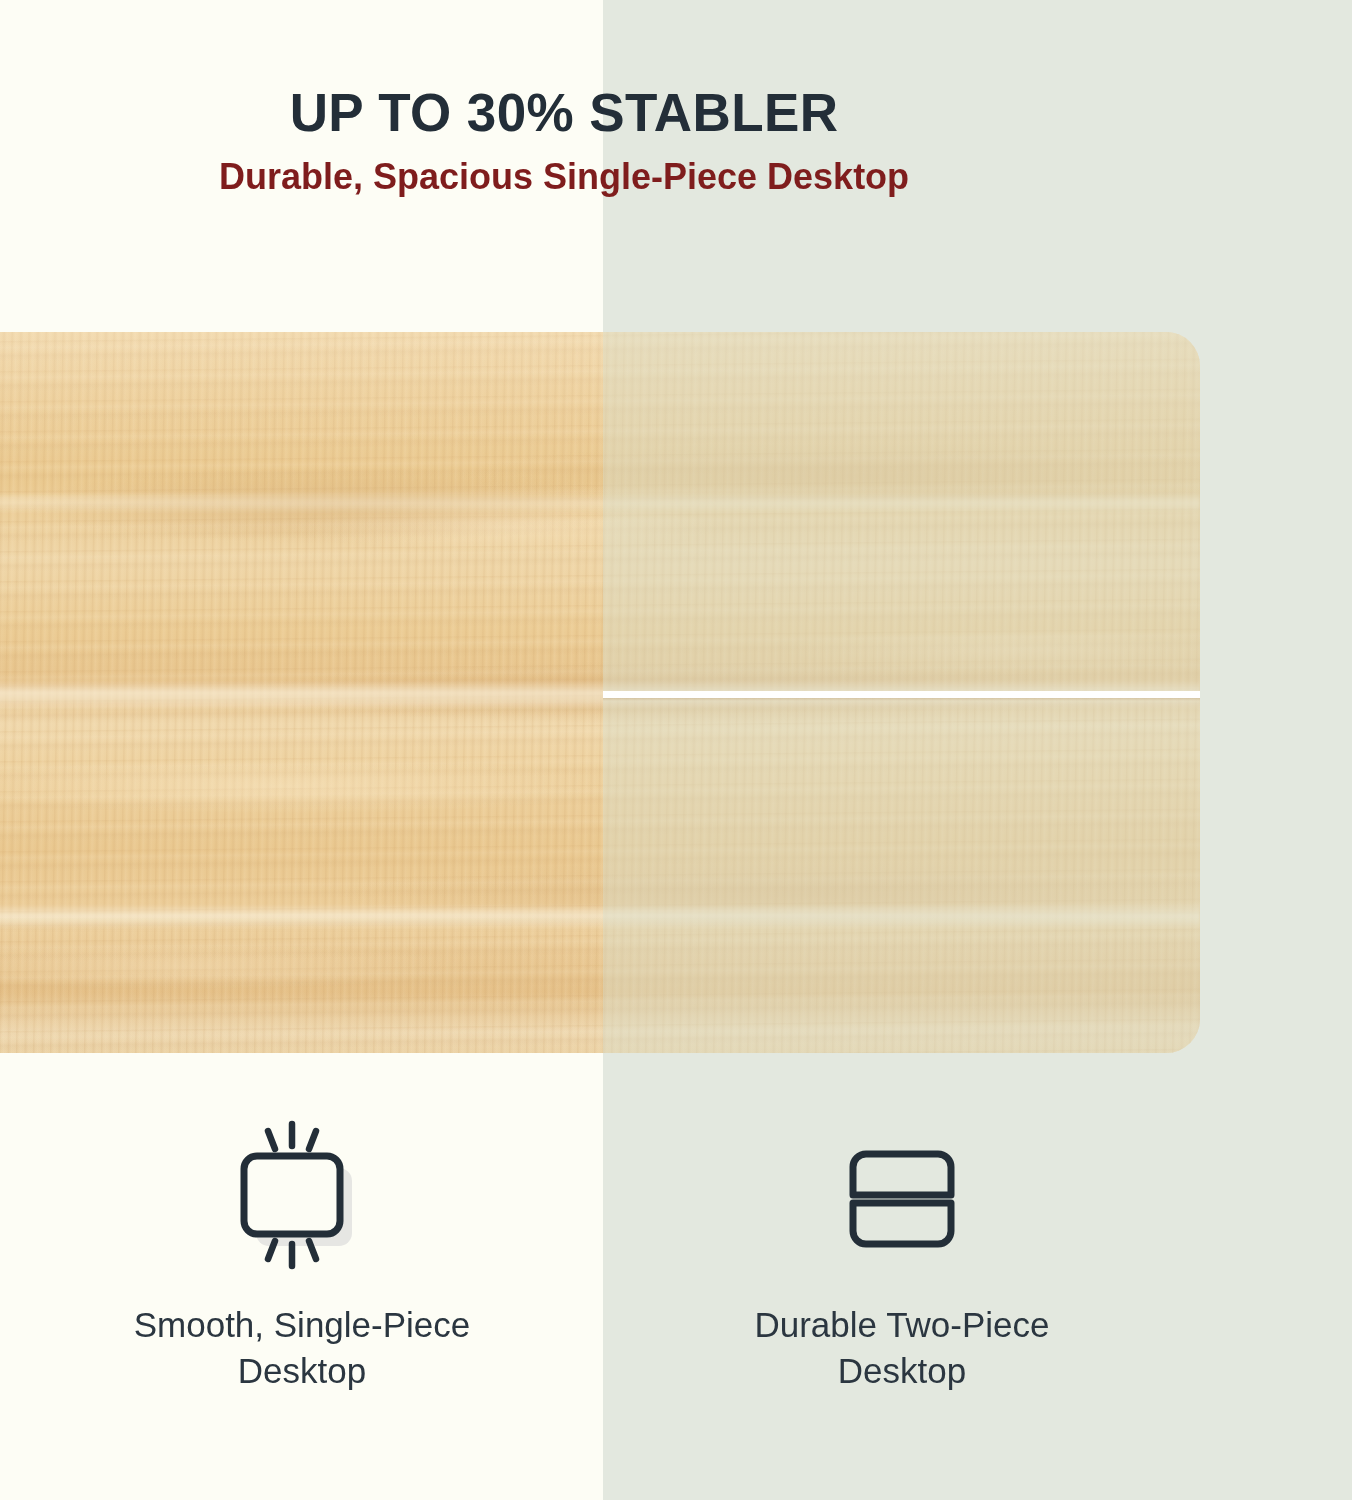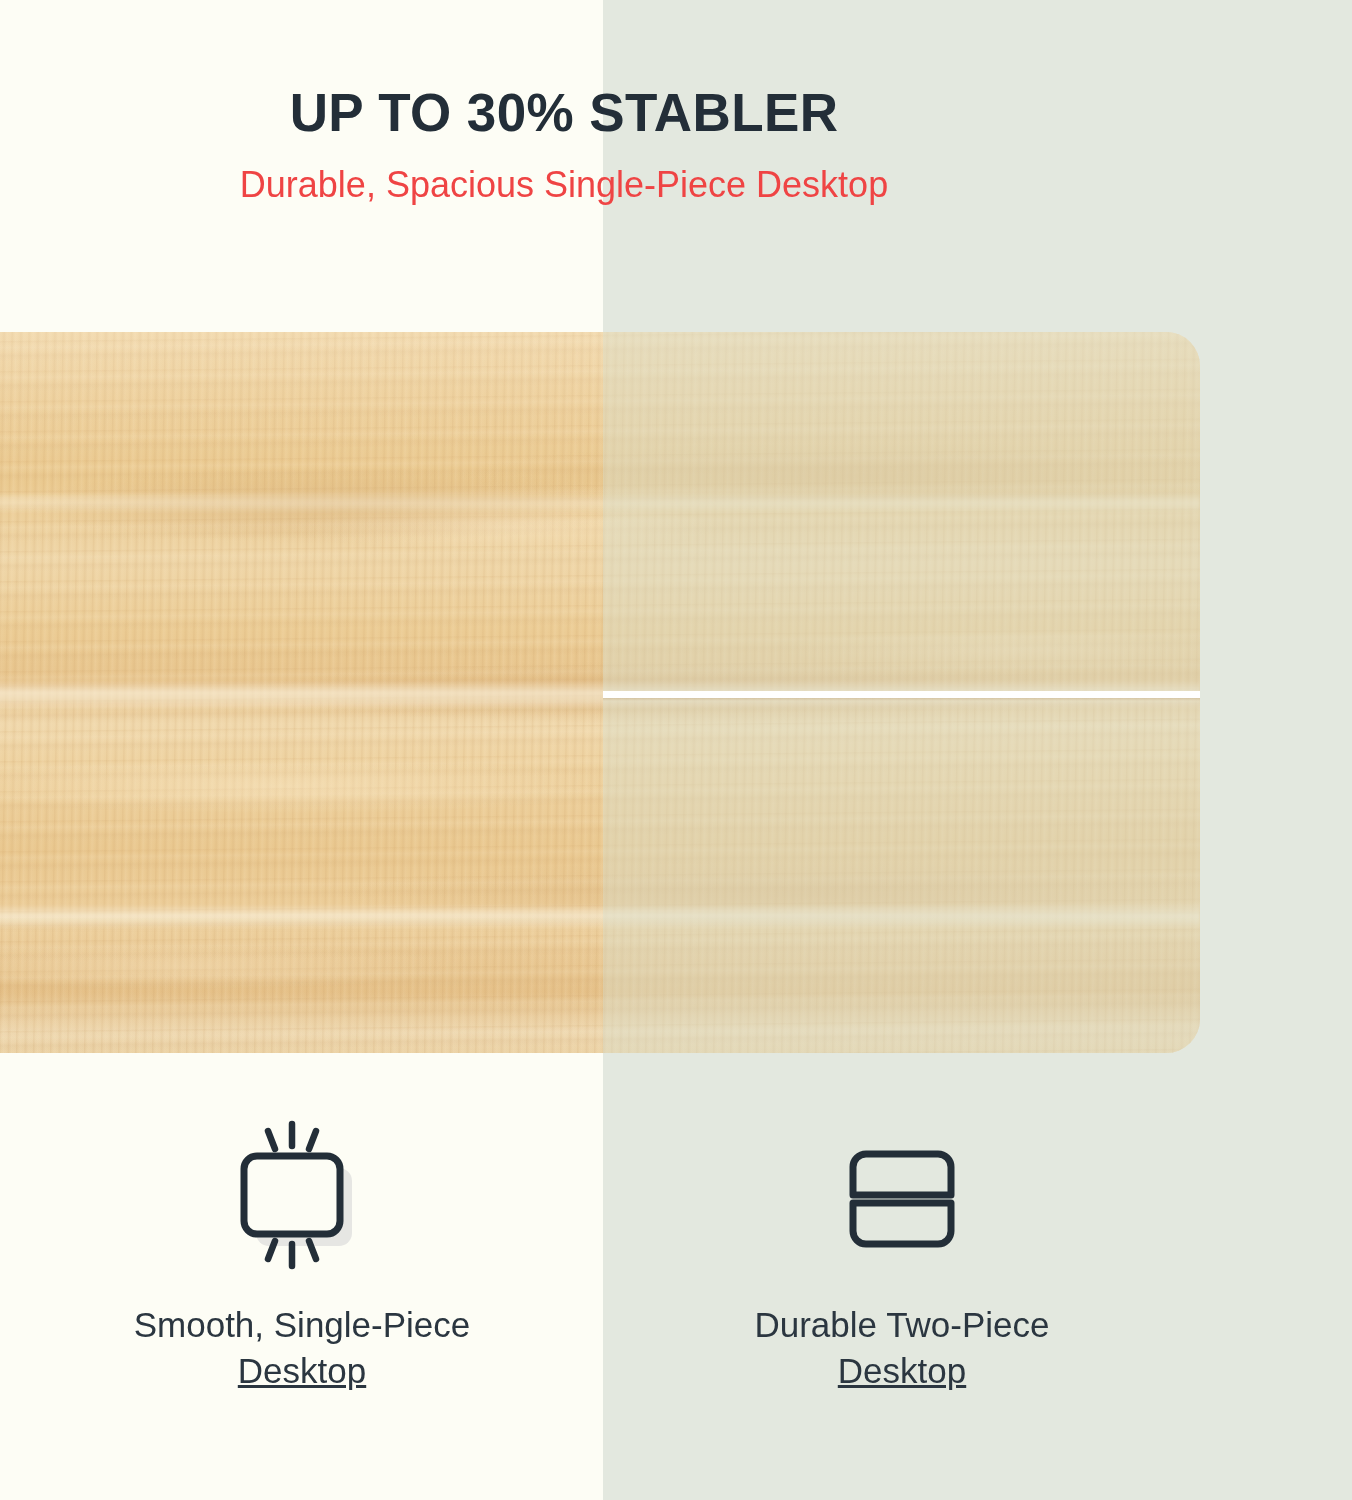--- a/index.html
+++ b/index.html
@@ -40,24 +40,24 @@
   .headline {
     margin-top:82px;
     font-size:53px;
     font-weight:700;
     letter-spacing:0.4px;
     color:#232E38;
     line-height:1.16;
     white-space:nowrap;
   }
   .subhead {
-    margin-top:20px;
+    margin-top:12px;
     font-size:36px;
-    font-weight:400;
-    color:#ef4444;
+    font-weight:700;
+    color:#7f1d1d;
     line-height:1.2;
     white-space:nowrap;
   }
 
   
   .desk-wrap {
     position:absolute;
     left:-40px; top:332px;
     width:1240px; height:721px;
     border-radius:34px;
@@ -214,21 +214,21 @@
     justify-content:center;
   }
 
   .caption {
     margin-top:42px;
     font-size:35px;
     font-weight:400;
     color:#2B3640;
     line-height:1.30;
   }
-  .caption .l2 { display:block;text-decoration:underline; }
+  .caption .l2 { display:block; }
 
   svg { display:block; overflow:visible; }
 </style>
 </head>
 <body>
 
 <div id="page">
 
   <div class="bg-left"></div>
   <div class="bg-right"></div>

